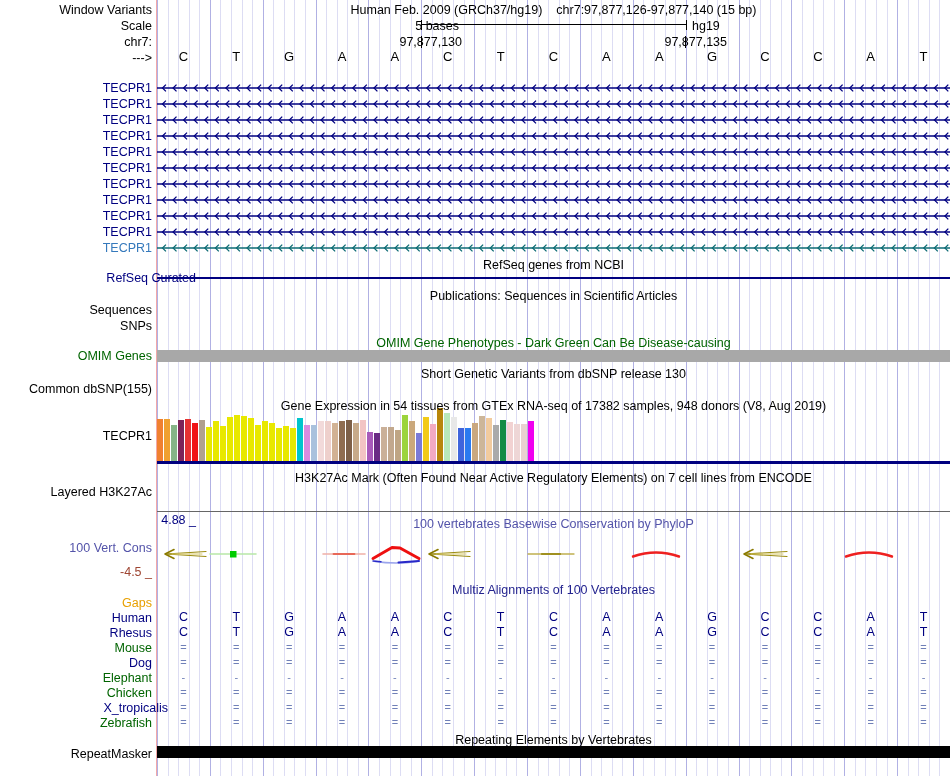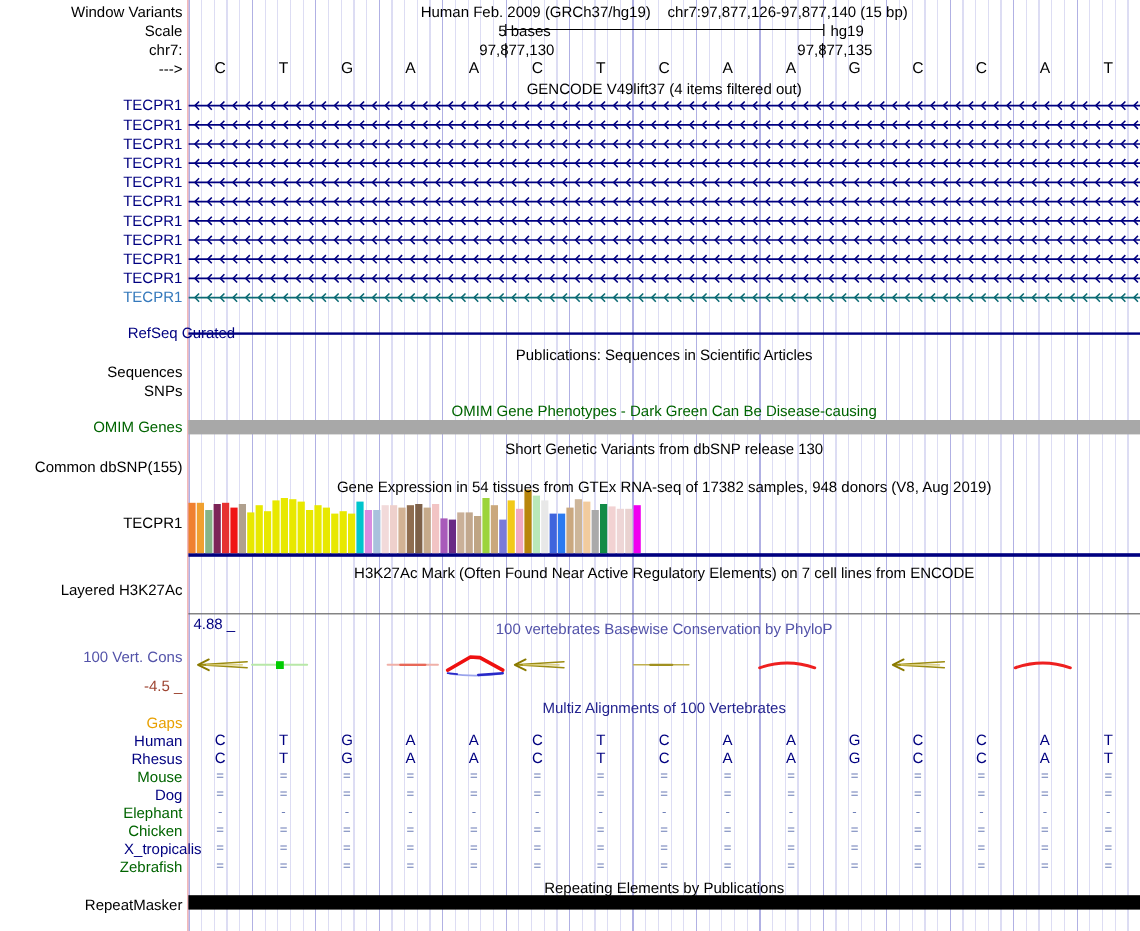--- a/index.html
+++ b/index.html
@@ -51,22 +51,22 @@
   <div class="abs" style="left:692px;top:19px">hg19</div>
 
   <div class="glabel" style="top:35px">chr7:</div>
   <div class="abs right-align" style="left:157px;top:35px;width:261px">97,877,130</div>
   <div class="coord-tick" style="left:420.8px"></div>
   <div class="abs right-align" style="left:422px;top:35px;width:261px">97,877,135</div>
   <div class="coord-tick" style="left:685.2px"></div>
 
   <div class="glabel" style="top:51px">---&gt;</div>
 
-  <div class="ctitle" style="top:67px">GENCODE V49lift37 (4 items filtered out)</div>
-
+
+  <div class="ctitle" style="top:258px">RefSeq genes from NCBI</div>
   <div class="glabel navy" style="top:271px">RefSeq Curated</div>
   <div class="track-line" style="top:277px;height:2px;background:#000080"></div>
 
   <div class="ctitle" style="top:289px">Publications: Sequences in Scientific Articles</div>
   <div class="glabel" style="top:303px">Sequences</div>
   <div class="glabel" style="top:319px">SNPs</div>
 
   <div class="ctitle green" style="top:336px">OMIM Gene Phenotypes - Dark Green Can Be Disease-causing</div>
   <div class="glabel green" style="top:349px">OMIM Genes</div>
   <div class="track-line" style="top:350px;height:12px;background:#a8a8a8"></div>
@@ -127,21 +127,21 @@
         <path d="M14 6.5 L5 11 L14 15.5" stroke="#8a7a00" stroke-width="1.6" fill="none" stroke-linejoin="round" stroke-linecap="round"></path>
         <path d="M12 11 L44 11" stroke="#d6c868" stroke-width="1" fill="none" stroke-linejoin="round" stroke-linecap="round"></path>
       </g>
       <g transform="translate(687,0)">
         <path d="M2 13.5 Q25 5.5 48 13.5" stroke="#ee2020" stroke-width="2.4" fill="none" stroke-linejoin="round" stroke-linecap="round"></path>
       </g>
     </svg>
 
   <div class="ctitle mblue" style="top:583px">Multiz Alignments of 100 Vertebrates</div>
 
-  <div class="ctitle" style="top:733px">Repeating Elements by Publications</div>
+  <div class="ctitle" style="top:733px">Repeating Elements by Vertebrates</div>
   <div class="glabel" style="top:747px">RepeatMasker</div>
   <div class="track-line" style="top:746px;height:12px;background:#000"></div>
 <div class="abs" style="left: 157px; top: 50px; width: 52.8667px; text-align: center; color: rgb(0, 0, 0); font-size: 13px; font-weight: normal; line-height: 14px;">C</div>
     <div class="abs" style="left: 209.867px; top: 50px; width: 52.8667px; text-align: center; color: rgb(0, 0, 0); font-size: 13px; font-weight: normal; line-height: 14px;">T</div>
     <div class="abs" style="left: 262.733px; top: 50px; width: 52.8667px; text-align: center; color: rgb(0, 0, 0); font-size: 13px; font-weight: normal; line-height: 14px;">G</div>
     <div class="abs" style="left: 315.6px; top: 50px; width: 52.8667px; text-align: center; color: rgb(0, 0, 0); font-size: 13px; font-weight: normal; line-height: 14px;">A</div>
     <div class="abs" style="left: 368.467px; top: 50px; width: 52.8667px; text-align: center; color: rgb(0, 0, 0); font-size: 13px; font-weight: normal; line-height: 14px;">A</div>
     <div class="abs" style="left: 421.333px; top: 50px; width: 52.8667px; text-align: center; color: rgb(0, 0, 0); font-size: 13px; font-weight: normal; line-height: 14px;">C</div>
     <div class="abs" style="left: 474.2px; top: 50px; width: 52.8667px; text-align: center; color: rgb(0, 0, 0); font-size: 13px; font-weight: normal; line-height: 14px;">T</div>
     <div class="abs" style="left: 527.067px; top: 50px; width: 52.8667px; text-align: center; color: rgb(0, 0, 0); font-size: 13px; font-weight: normal; line-height: 14px;">C</div>

